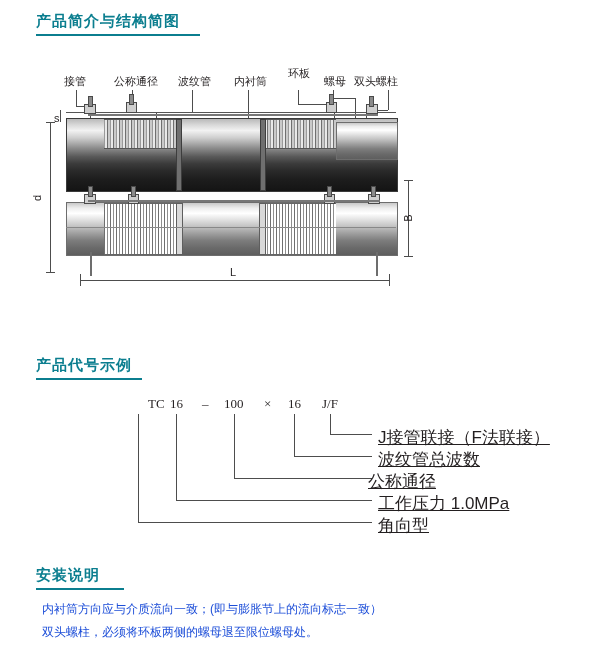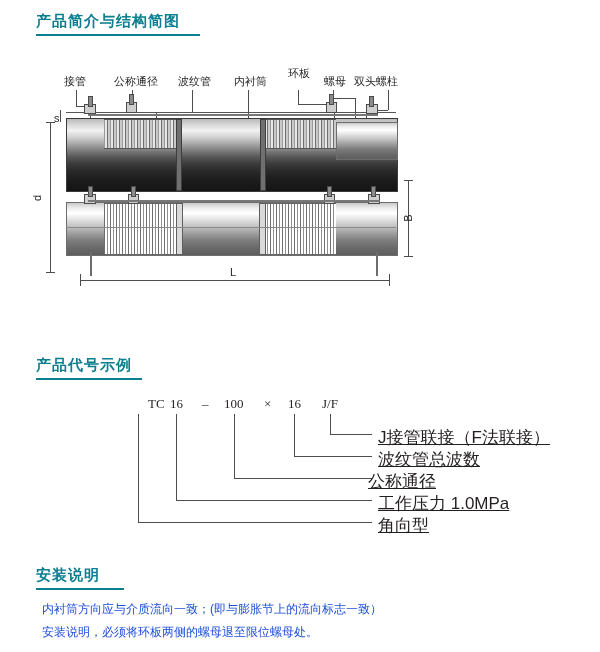--- a/index.html
+++ b/index.html
@@ -230,14 +230,14 @@
   <div class="code-desc" style="left:332px;top:74px;">公称通径</div>
   <div class="code-desc" style="left:342px;top:96px;">工作压力 1.0MPa</div>
   <div class="code-desc" style="left:342px;top:118px;">角向型</div>
 </div>
 
 <div class="section-title" id="sec3-title">安装说明</div>
 <div class="underline" id="sec3-rule"></div>
 
 <div id="notes">
   <p>内衬筒方向应与介质流向一致；(即与膨胀节上的流向标志一致）</p>
-  <p>安装说明，必须将环板两侧的螺母退至限位螺母处。</p>
+  <p>双头螺柱，必须将环板两侧的螺母退至限位螺母处。</p>
 </div>
 
 </body></html>

